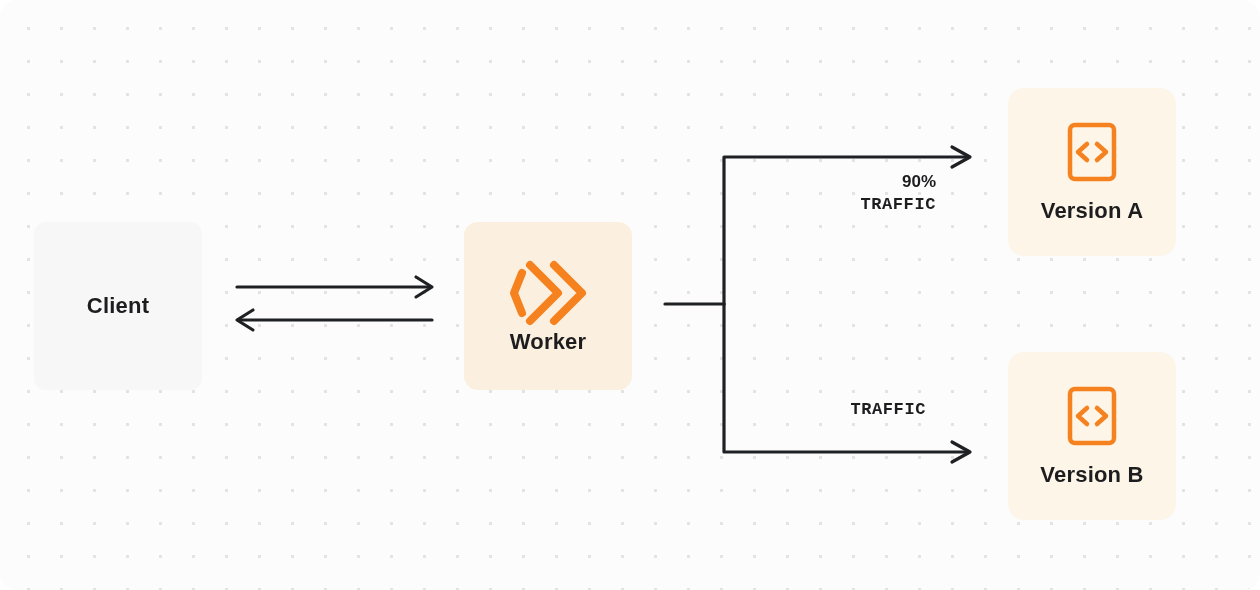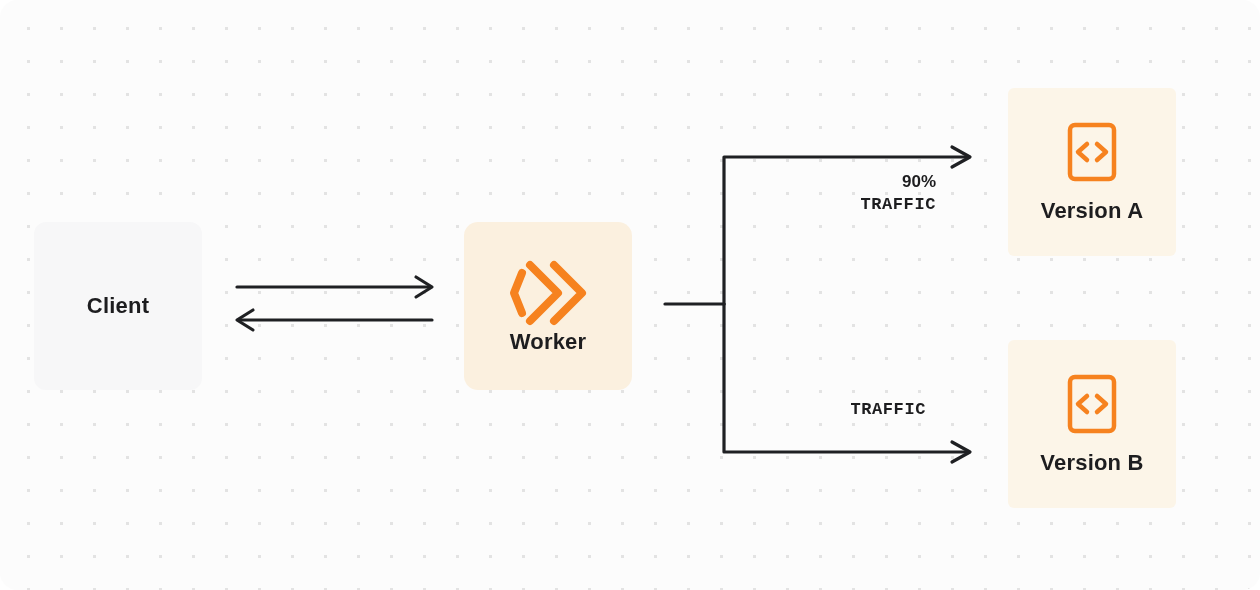--- a/index.html
+++ b/index.html
@@ -25,23 +25,23 @@
     height: 168px;
     border-radius: 12px;
     display: flex;
     flex-direction: column;
     align-items: center;
     justify-content: center;
     box-sizing: border-box;
   }
   .node-client  { left: 34px;  top: 222px; background: #f7f7f8; }
   .node-worker  { left: 464px; top: 222px; background: #fbf0df; border-radius: 14px; }
-  .node-version { left: 1008px; background: #fcf5e8; border-radius: 6px; align-items: center; }
+  .node-version { left: 1008px; background: #fcf5e8; border-radius: 16px; align-items: center; }
   .node-version-a { top: 88px; }
-  .node-version-b { top: 340px; }
+  .node-version-b { top: 352px; }
   .node-label {
     font-size: 22px;
     font-weight: bold;
     color: #1d1d1f;
     letter-spacing: 0.2px;
   }
   .node-worker .node-label { }
   .node-version .node-label { margin-top: 14px; }
   .icon-wrap {
     display: flex;

